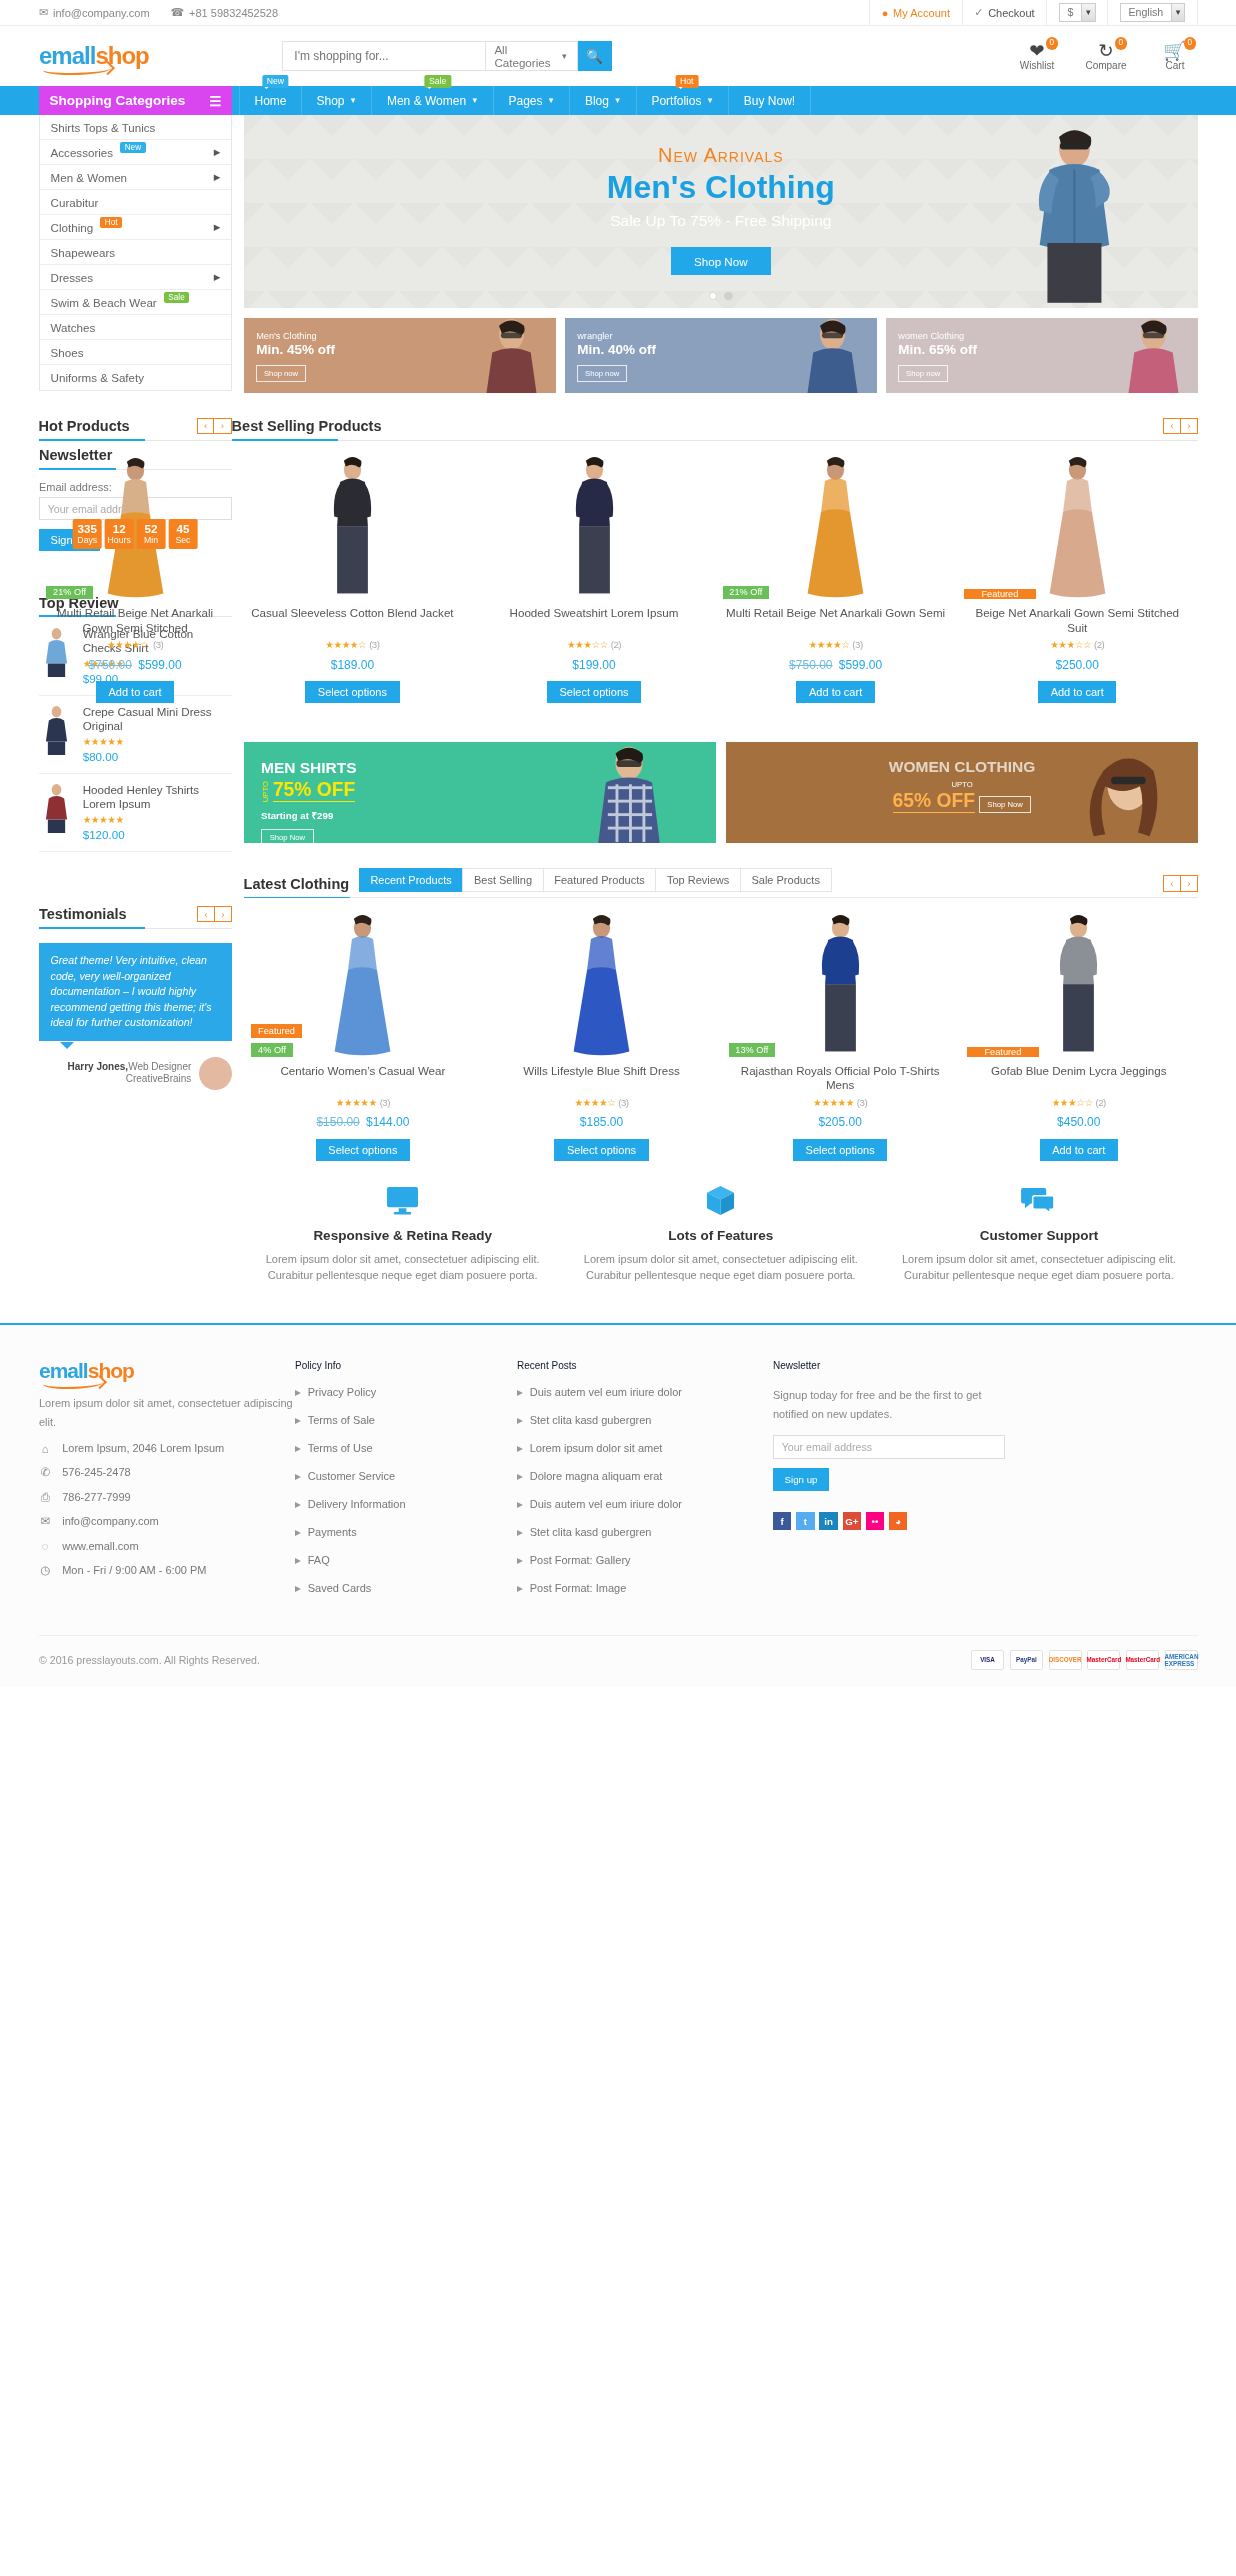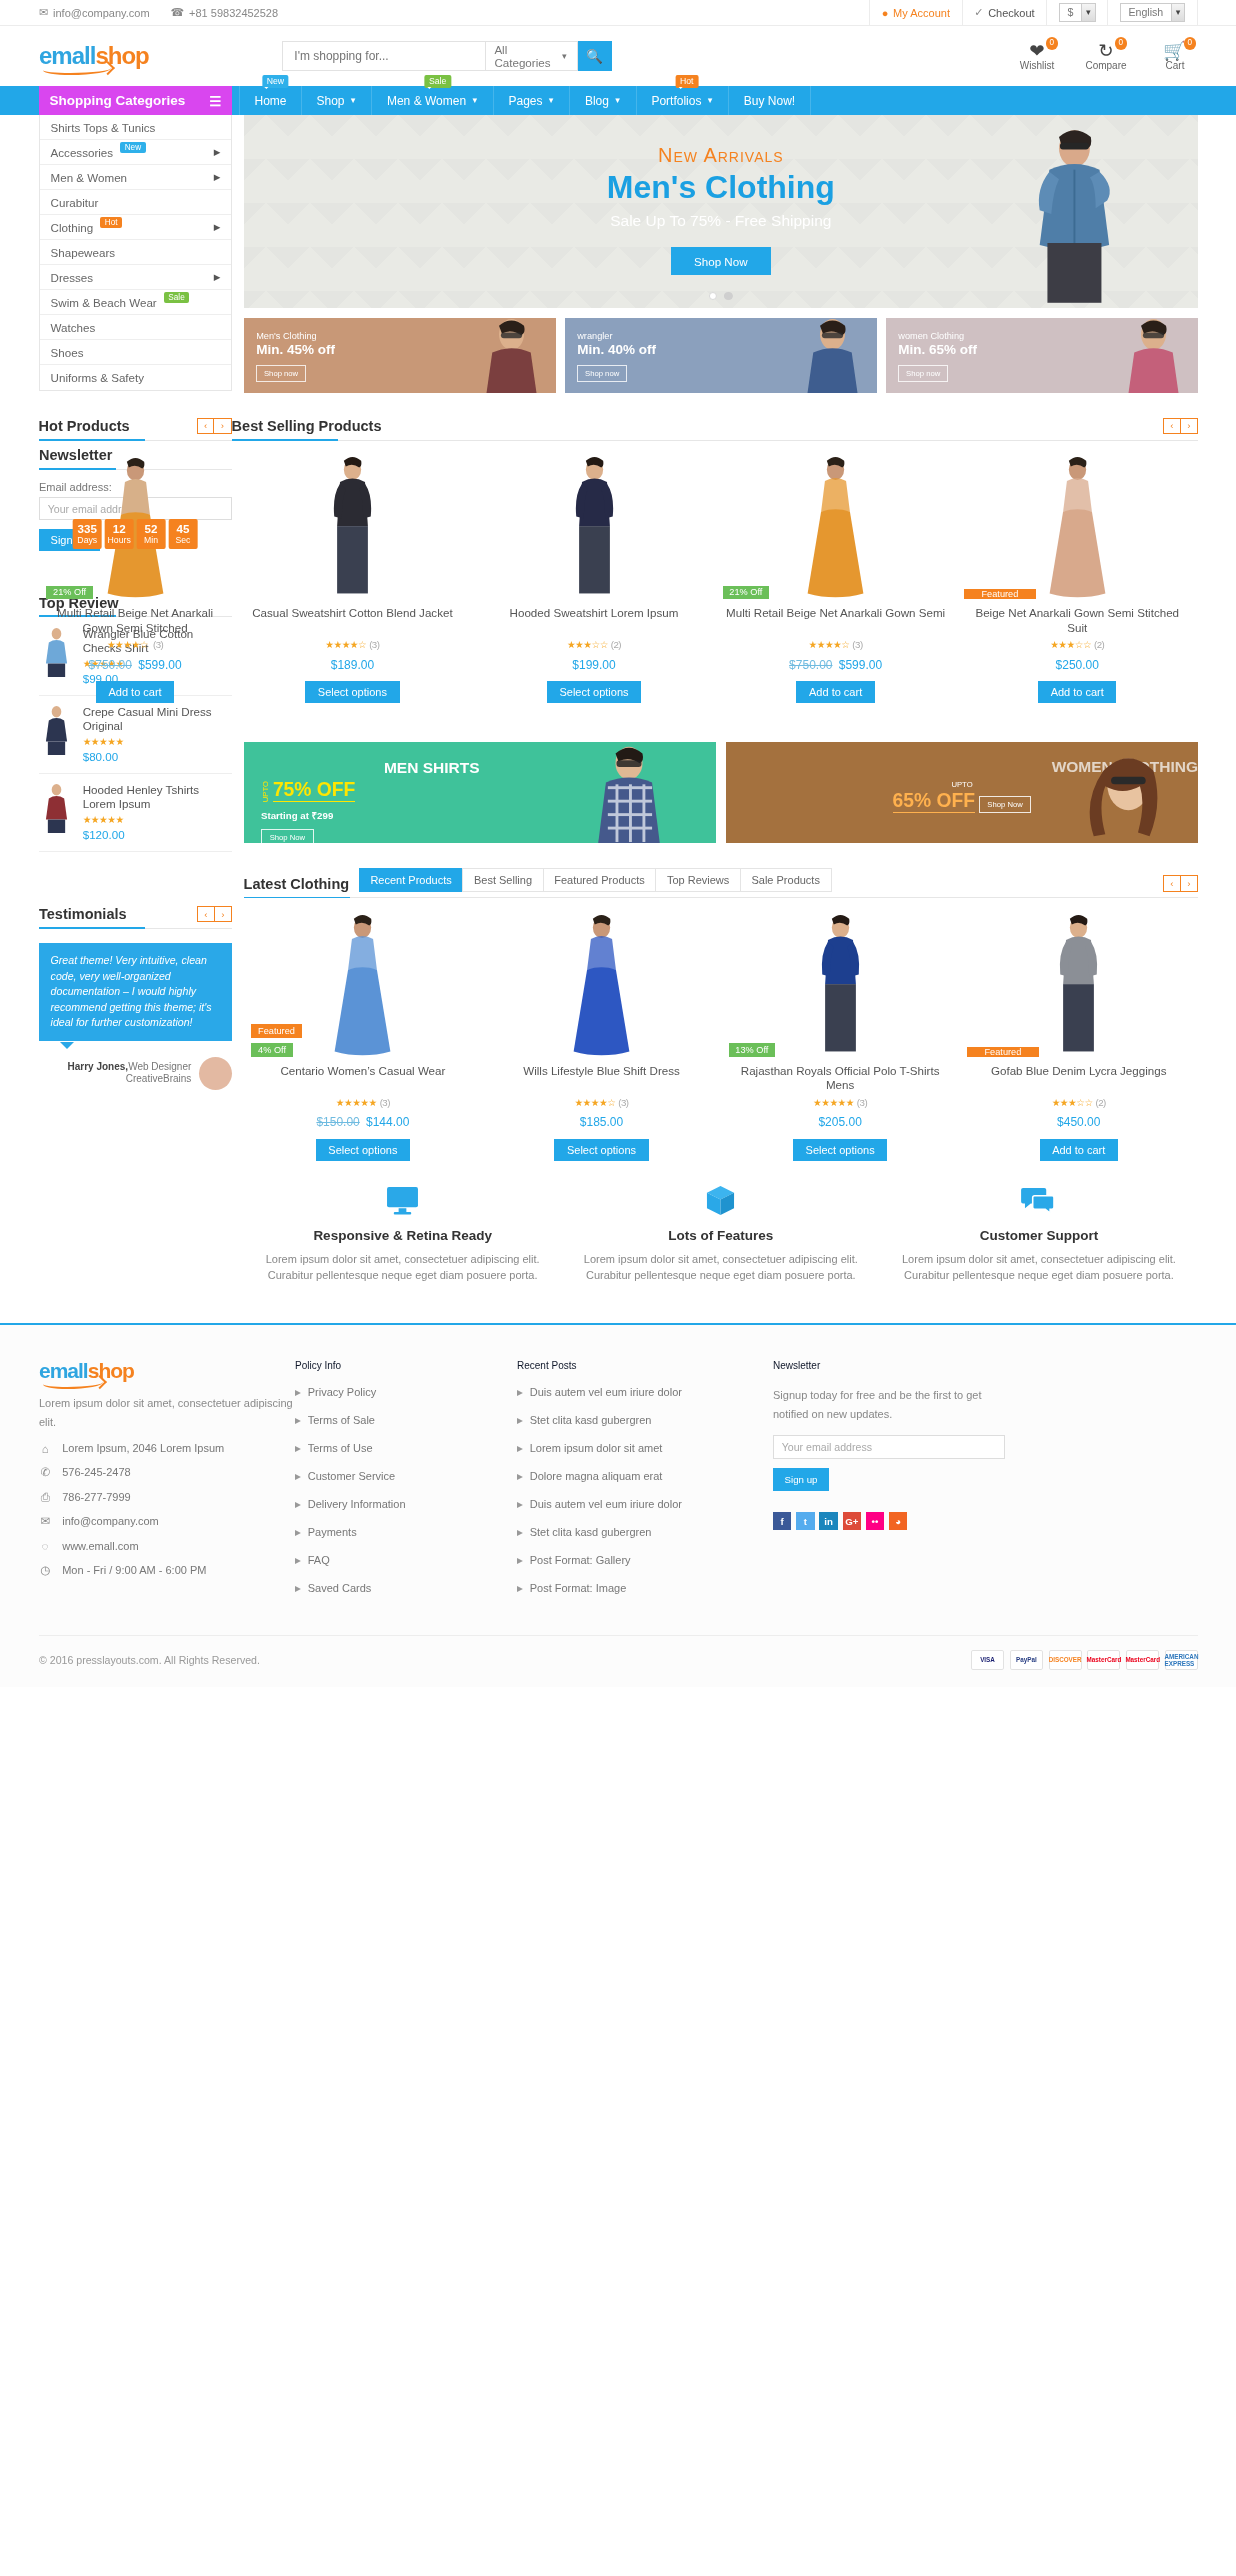--- a/index.html
+++ b/index.html
@@ -120,21 +120,21 @@
   .signup { background:#22a7e8; color:#fff; font-size:11px; padding:4.8px 11.6px; display:inline-block; margin-top:8.7px; }
   .rev { display:flex; gap:8.7px; padding:9.7px 0; border-bottom:1px solid #eee; }
   .rev .th { width:35px; height:50px; flex:none; }
   .rev .nm { font-size:11.6px; color:#555; line-height:13.5px; }
   .rev .pr { color:#22a7e8; font-size:11.6px; margin-top:2.9px; }
 
   
   .bans { display:flex; gap:10.6px; margin-top:11.6px; }
   .ban { flex:1; height:101px; position:relative; overflow:hidden; color:#fff; }
   .ban.g { background:#3fc29a; } .ban.b { background:#a4713e; }
-  .ban .bt { font-size:15.5px; font-weight:bold;text-align:right; }
+  .ban .bt { font-size:15.5px; font-weight:bold; }
   .ban .pct { font-size:19.3px; font-weight:bold; color:#ffe600; border-bottom:1.9px solid #ffe600; display:inline-block; }
   .ban .sm { font-size:7.7px; }
   .ban .sn { display:inline-block; border:1px solid rgba(255,255,255,.85); font-size:7.7px; padding:2.9px 7.7px; margin-top:6.8px; }
 
   
   .tabs { display:flex; margin-left:9.7px; }
   .tab { border:1px solid #e4e4e4; font-size:11px; color:#666; padding:4.8px 10.6px; border-right:none; }
   .tab:last-child { border-right:1px solid #e4e4e4; }
   .tab.on { background:#22a7e8; color:#fff; border-color:#22a7e8; }
 
@@ -537,21 +537,21 @@
                 <svg class="figure" viewBox="0 0 78 150">
     <ellipse cx="39" cy="15" rx="9" ry="11" fill="#dcb08c"></ellipse>
                   <path d="M30 6 q9 -8 18 0 q1 6 -2 7 q-7 -5 -14 -1z" fill="#241a14"></path>
     <path d="M26 28 q13 -7 26 0 l3 46 l-32 0z" fill="#2b2b33"></path>
     <path d="M26 30 q-8 12 -6 34 l8 2 q0 -22 4 -30z" fill="#2b2b33"></path>
     <path d="M52 30 q8 12 6 34 l-8 2 q0 -22 -4 -30z" fill="#2b2b33"></path>
     <rect x="23" y="74" width="32" height="70" fill="#3a4050"></rect>
                 </svg>
 
     </div>
-    <div class="pname">Casual Sweatshirt Cotton Blend Jacket</div>
+    <div class="pname">Casual Sleeveless Cotton Blend Jacket</div>
     <div class="stars">★★★★☆<span class="cnt">(3)</span></div>
     <div class="price">
       
       <span>$189.00</span></div>
     <a class="cart-btn">Select options</a>
   </div>
             <div class="pcard">
     <div class="pimg">
                 <svg class="figure" viewBox="0 0 78 150">
     <ellipse cx="39" cy="15" rx="9" ry="11" fill="#dcb08c"></ellipse>

